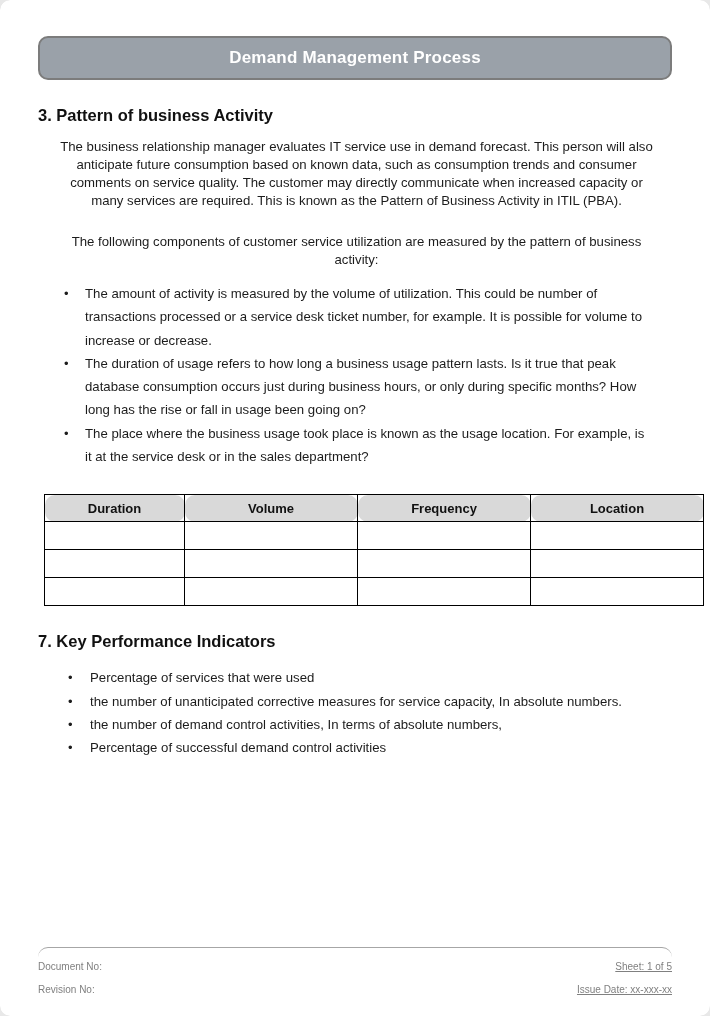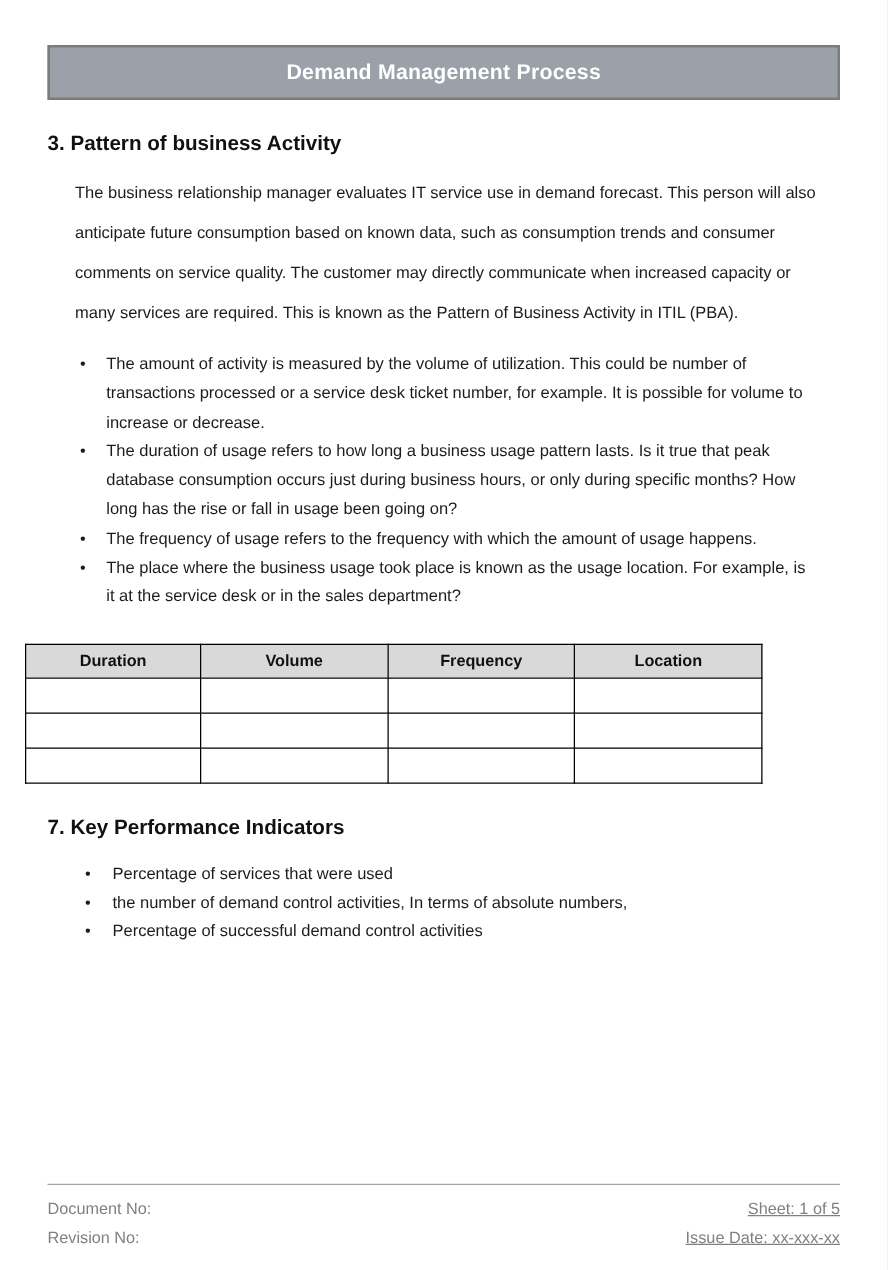--- a/index.html
+++ b/index.html
@@ -1,15 +1,15 @@
 <!DOCTYPE html>
 <html style="--banner-bg: #9aa1a9; --banner-border: #7c7c7c; --table-header-bg: #d9d9d9; --footer-text: #808080;"><head>
 <meta charset="utf-8">
 <style>
-  * { margin: 0; padding: 0; box-sizing: border-box; }
+  * { margin: 0; padding: 0; box-sizing: border-box; border-radius: 10px; }
   html, body { background: #e8e8e8; }
   .page {
     width: 710px; height: 1016px;
     background: #ffffff;
     position: relative;
     margin: 0 auto;
     font-family: "Liberation Sans", sans-serif;
     color: #1c1c1c;
     overflow: hidden;
   }
@@ -23,81 +23,81 @@
   .banner h1 {
     font-size: 17px; font-weight: bold; color: #ffffff; letter-spacing: 0.2px;
   }
   .sec-heading {
     margin: 26px 38px 0 38px;
     font-size: 16.5px; font-weight: bold; color: #111111;
   }
   .sec-heading.h7 { }
   .body-text {
     margin: 13px 57px 0 60px;
-    font-size: 13.2px; line-height: 32px; color: #1c1c1c;
+    font-size: 13.2px; line-height: 18px; color: #1c1c1c; text-align: center;
   }
   .body-text.second { margin-top: 23px; }
   ul.bullets {
     margin: 13px 57px 0 60px;
     list-style: none; padding: 0;
     font-size: 13.2px; line-height: 23.3px;
   }
   ul.bullets li { position: relative; padding-left: 25px; }
   ul.bullets li::before {
     content: "\2022";
     position: absolute; left: 4px; top: 0;
     font-size: 13px;
   }
   ul.bullets.kpi { margin-top: 15px; }
   ul.bullets.kpi li { padding-left: 30px; }
   ul.bullets.kpi li::before { left: 8px; }
   table.pba {
-    margin: 26px 0 0 20px;
-    width: 590px;
+    margin: 26px 0 0 44px;
+    width: 660px;
     border-collapse: collapse;
     table-layout: fixed;
   }
   table.pba th, table.pba td {
     border: 1.5px solid #000000;
   }
   table.pba th {
     background: var(--table-header-bg, #d9d9d9);
     font-size: 13px; font-weight: bold; color: #111111;
     height: 27px; text-align: center; vertical-align: middle;
   }
   table.pba td { height: 28px; background: #ffffff; }
   table.pba col.c1 { width: 140px; }
   footer.page-footer {
     position: absolute; left: 38px; right: 38px; top: 947px;
     border-top: 1px solid #a6a6a6;
     padding-top: 8px;
     display: flex; justify-content: space-between;
     color: var(--footer-text, #808080);
-    font-size: 13px; line-height: 22.5px;
+    font-size: 10px; line-height: 22.5px;
   }
   footer.page-footer .f-right { text-align: right; text-decoration: underline; }
 </style>
 </head>
 <body>
 
 <div class="page">
 
   <header class="banner">
     <h1>Demand Management Process</h1>
   </header>
 
   <h2 class="sec-heading">3. Pattern of business Activity</h2>
 
   <p class="body-text">The business relationship manager evaluates IT service use in demand forecast. This person will also anticipate future consumption based on known data, such as consumption trends and consumer comments on service quality. The customer may directly communicate when increased capacity or many services are required. This is known as the Pattern of Business Activity in ITIL (PBA).</p>
 
+  <p class="body-text second">The following components of customer service utilization are measured by the pattern of business activity:</p>
 
   <ul class="bullets">
     <li>The amount of activity is measured by the volume of utilization. This could be number of transactions processed or a service desk ticket number, for example. It is possible for volume to increase or decrease.</li>
     <li>The duration of usage refers to how long a business usage pattern lasts. Is it true that peak database consumption occurs just during business hours, or only during specific months? How long has the rise or fall in usage been going on?</li>
-    <li>The frequency of usage refers to the frequency with which the amount of usage happens.</li>
     <li>The place where the business usage took place is known as the usage location. For example, is it at the service desk or in the sales department?</li>
   </ul>
 
   <table class="pba">
     <colgroup>
       <col class="c1">
         <col>
         <col>
         <col>
     </colgroup>
@@ -128,20 +128,21 @@
         <td></td>
         <td></td>
       </tr>
     </tbody>
   </table>
 
   <h2 class="sec-heading h7">7. Key Performance Indicators</h2>
 
   <ul class="bullets kpi">
     <li>Percentage of services that were used</li>
+    <li>the number of unanticipated corrective measures for service capacity, In absolute numbers.</li>
     <li>the number of demand control activities, In terms of absolute numbers,</li>
     <li>Percentage of successful demand control activities</li>
   </ul>
 
   <footer class="page-footer">
     <div class="f-left">
       <div>Document No:</div>
       <div>Revision No:</div>
     </div>
     <div class="f-right">

